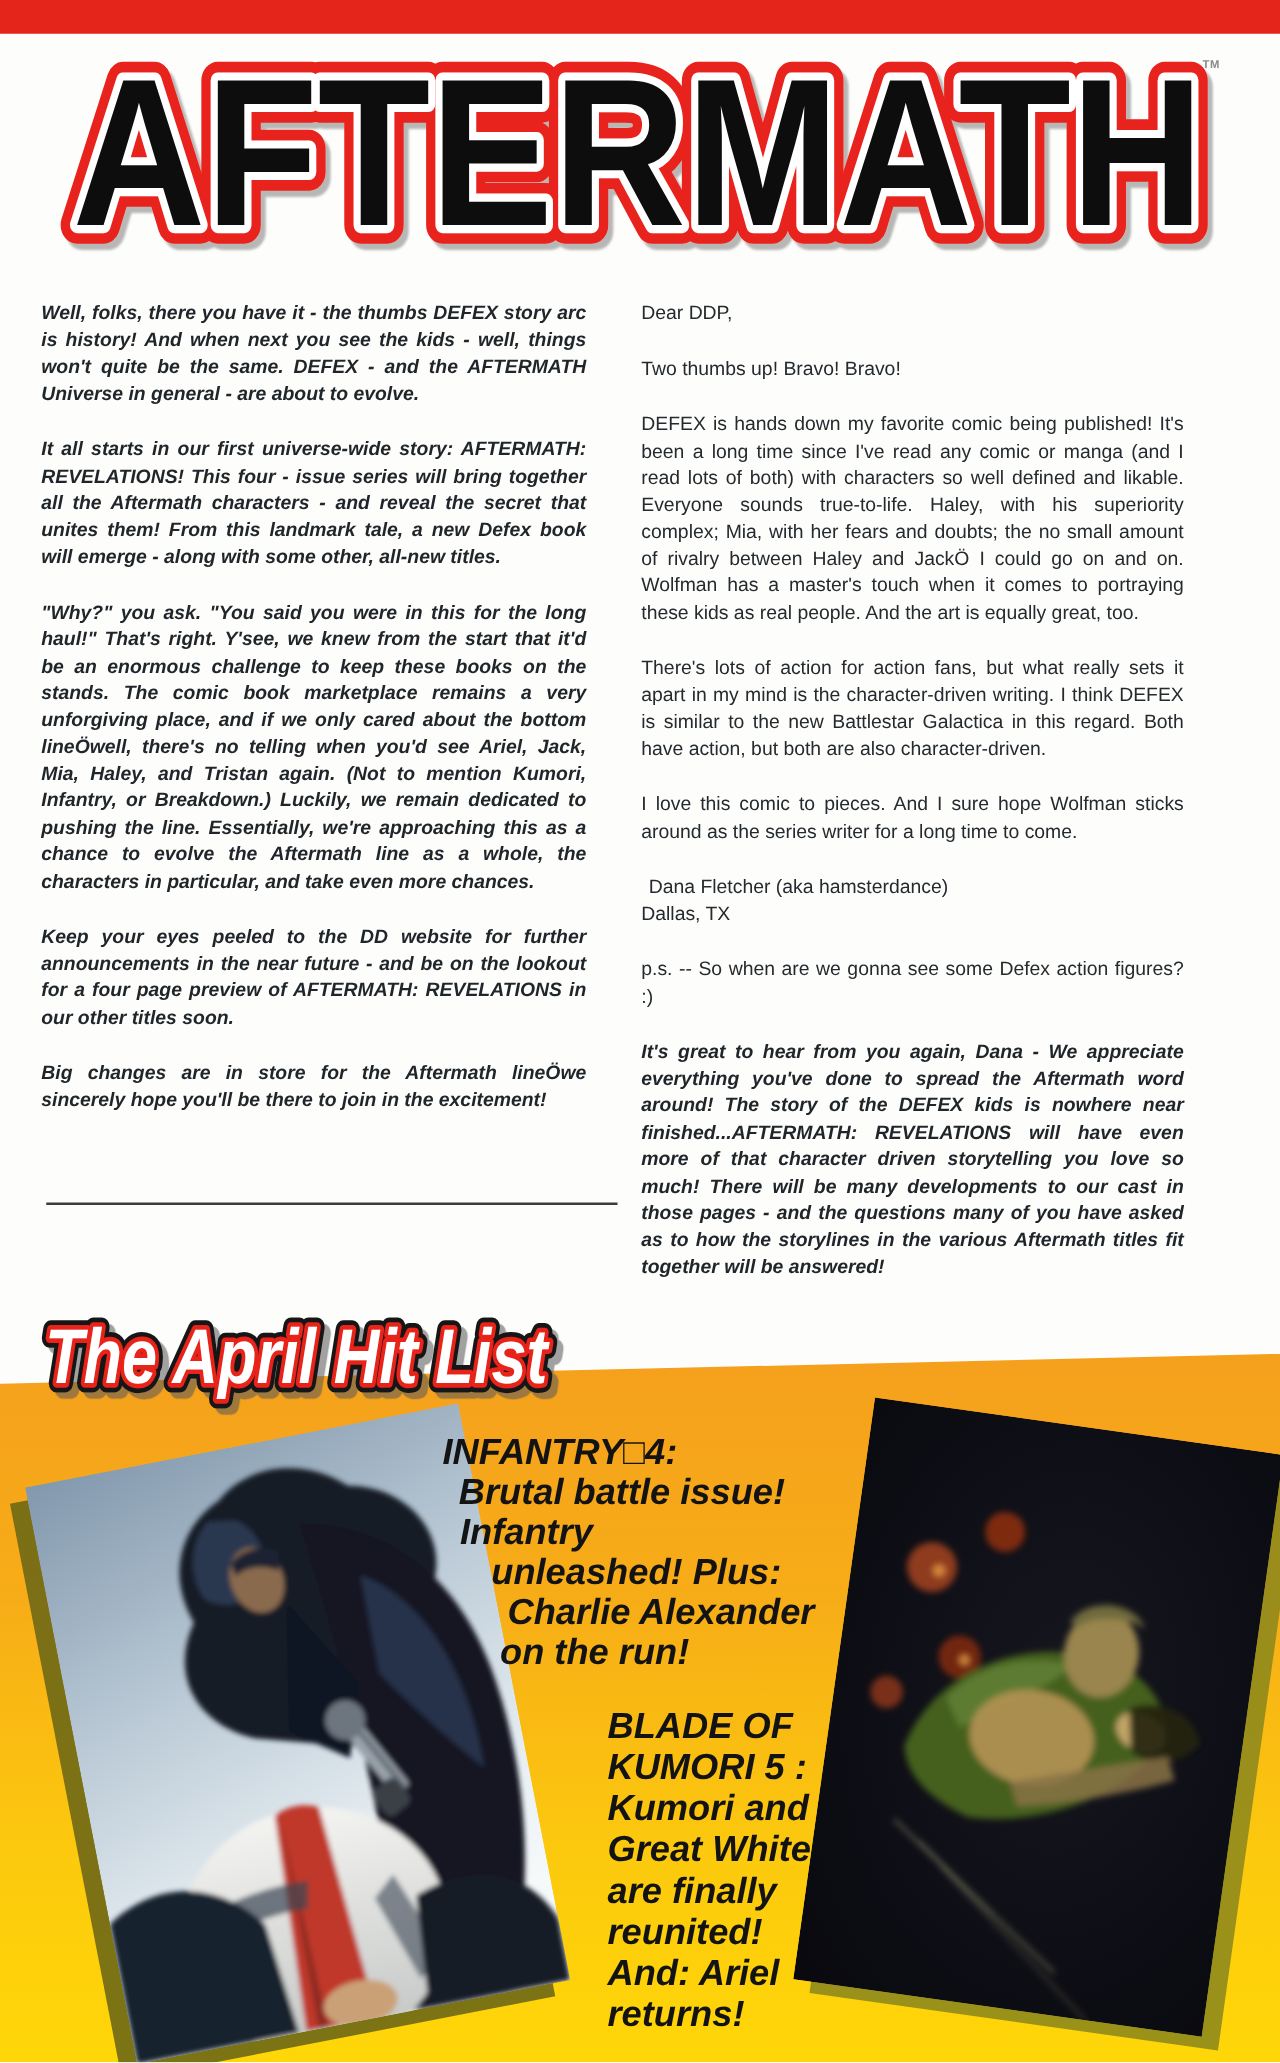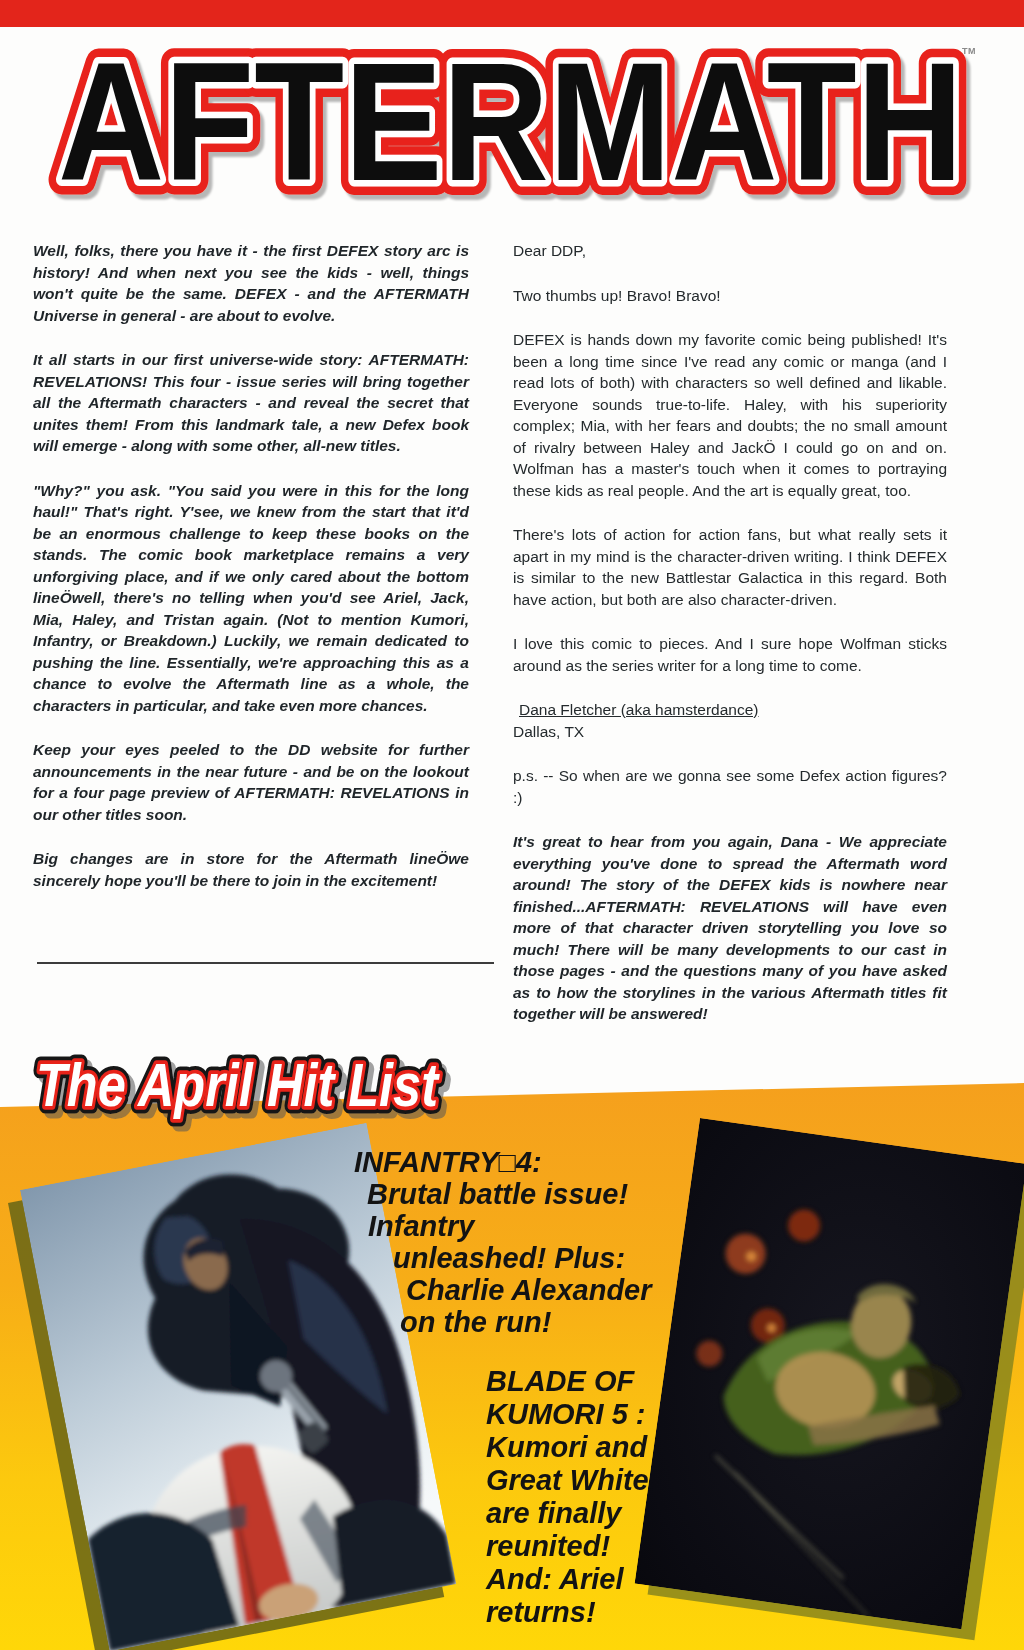--- a/index.html
+++ b/index.html
@@ -13,21 +13,21 @@
   #red-band{left:0;top:0;width:1024px;height:27px;background:#e3251b;}
   #logo-wrap{left:18px;top:28px;width:990px;height:200px;}
   #trademark{left:962px;top:46px;font-size:9px;font-weight:bold;color:#8a8a8a;letter-spacing:.5px;}
   
   .col{width:436px;text-align:justify;color:#242a2d;font-size:15.5px;line-height:21.5px;}
   #col-left{left:33px;top:240px;}
   #col-left p{margin:0 0 23px;font-weight:bold;font-style:italic;color:#1f2529;}
   #col-right{left:513px;top:240px;width:434px;}
   #col-right p{margin:0 0 23px;}
   #col-right .sig{margin:0 0 23px;}
-  #col-right .sig div:first-child{padding-left:6px;text-decoration:underline;}
+  #col-right .sig div:first-child{padding-left:6px;}
   #col-right .reply{font-weight:bold;font-style:italic;color:#1f2529;}
   #divider{left:37px;top:962px;width:457px;height:2px;background:#3c3c3c;}
   
   #orange{
     left:0;top:1083px;width:1024px;height:567px;
     background:linear-gradient(180deg,#f5a01d 0%,#f7ad17 35%,#fcc90e 70%,#ffd708 100%);
     clip-path:polygon(0 24px,100% 0,100% 100%,0 100%);
   }
   #hitlist-heading{left:20px;top:1036px;width:450px;height:104px;z-index:5;}
   .cover{overflow:hidden;}
@@ -60,21 +60,21 @@
     <g font-family="Liberation Sans, sans-serif" font-weight="bold" text-anchor="start">
       <text x="40" y="152" font-size="168" textLength="905" lengthAdjust="spacingAndGlyphs" fill="#e8231a" stroke="#e8231a" stroke-width="30" stroke-linejoin="round" filter="url(#logoShadow)">AFTERMATH</text>
       <text x="40" y="152" font-size="168" textLength="905" lengthAdjust="spacingAndGlyphs" fill="#ffffff" stroke="#ffffff" stroke-width="13" stroke-linejoin="round">AFTERMATH</text>
       <text x="40" y="152" font-size="168" textLength="905" lengthAdjust="spacingAndGlyphs" fill="#0d0d0d">AFTERMATH</text>
     </g>
   </svg>
 </div>
 <div class="abs" id="trademark">TM</div>
 
 <div class="abs col" id="col-left">
-  <p>Well, folks, there you have it - the first DEFEX story arc is history! And when next you see the kids - well, things won't quite be the same. DEFEX - and the AFTERMATH Universe in general - are about to evolve.</p>
+  <p>Well, folks, there you have it - the thumbs DEFEX story arc is history! And when next you see the kids - well, things won't quite be the same. DEFEX - and the AFTERMATH Universe in general - are about to evolve.</p>
   <p>It all starts in our first universe-wide story: AFTERMATH: REVELATIONS! This four - issue series will bring together all the Aftermath characters - and reveal the secret that unites them! From this landmark tale, a new Defex book will emerge - along with some other, all-new titles.</p>
   <p>"Why?" you ask. "You said you were in this for the long haul!" That's right. Y'see, we knew from the start that it'd be an enormous challenge to keep these books on the stands. The comic book marketplace remains a very unforgiving place, and if we only cared about the bottom lineÖwell, there's no telling when you'd see Ariel, Jack, Mia, Haley, and Tristan again. (Not to mention Kumori, Infantry, or Breakdown.) Luckily, we remain dedicated to pushing the line. Essentially, we're approaching this as a chance to evolve the Aftermath line as a whole, the characters in particular, and take even more chances.</p>
   <p>Keep your eyes peeled to the DD website for further announcements in the near future - and be on the lookout for a four page preview of AFTERMATH: REVELATIONS in our other titles soon.</p>
   <p>Big changes are in store for the Aftermath lineÖwe sincerely hope you'll be there to join in the excitement!</p>
 </div>
 
 <div class="abs col" id="col-right">
   <p>Dear DDP,</p>
   <p>Two thumbs up! Bravo! Bravo!</p>
   <p>DEFEX is hands down my favorite comic being published! It's been a long time since I've read any comic or manga (and I read lots of both) with characters so well defined and likable. Everyone sounds true-to-life. Haley, with his superiority complex; Mia, with her fears and doubts; the no small amount of rivalry between Haley and JackÖ I could go on and on. Wolfman has a master's touch when it comes to portraying these kids as real people. And the art is equally great, too.</p>

